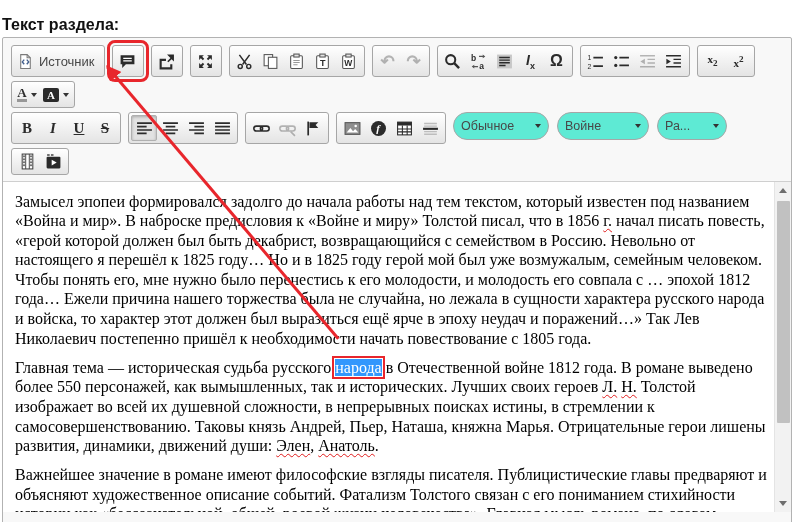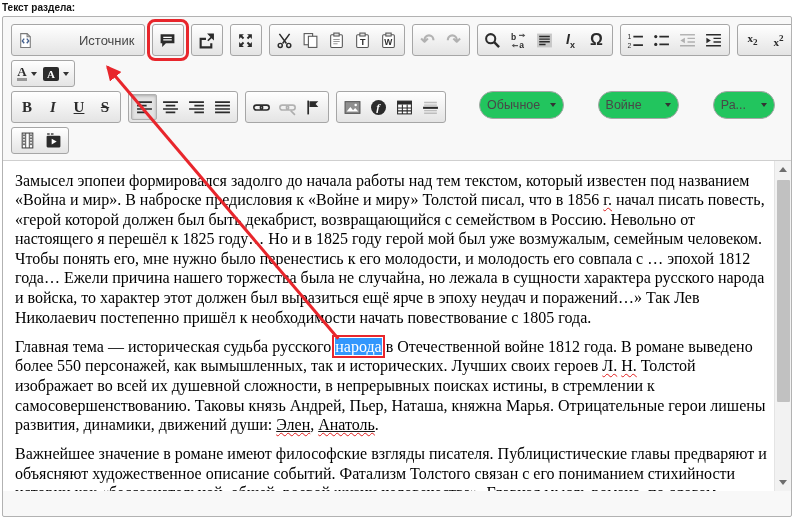--- a/index.html
+++ b/index.html
@@ -1,30 +1,30 @@
 <!DOCTYPE html>
 <html><head>
 <meta charset="utf-8">
 <style>
   * { box-sizing: border-box; margin: 0; padding: 0; }
   html,body { width:795px; height:522px; overflow:hidden; background:#fff;
     font-family:"Liberation Sans", sans-serif; }
-  .section-label { font-size:10px; font-weight:bold; color:#111; padding:2px 0 3px 2px; }
+  .section-label { font-size:16px; font-weight:bold; color:#111; padding:16px 0 3px 2px; }
   .editor { margin-left:2px; width:790px; height:501px; border:1px solid #b2b2b2;
     border-radius:2px; background:#f8f8f8; position:relative; }
   
   .toolbar { height:144px; padding:7px 8px 0 8px; border-bottom:1px solid #cfcfcf; overflow:hidden; }
   .tb-row { display:flex; align-items:flex-start; margin-bottom:4px; }
   .tg { display:inline-flex; align-items:center; height:32px; padding:1px 2px;
     border:1px solid #a6a6a6; border-radius:3px; margin-right:7px;
     background:linear-gradient(#ffffff,#e4e4e4); }
   .tb-row.low .tg { height:27px; }
   .tg.annotated { outline:3px solid #e8262c; outline-offset:2px; }
   .btn { display:inline-flex; align-items:center; justify-content:center;
-    min-width:26px; height:26px; padding:0 3px; cursor:pointer; border-radius:2px; color:#2b2b2b;gap:40px; }
+    min-width:26px; height:26px; padding:0 3px; cursor:pointer; border-radius:2px; color:#2b2b2b; }
   .btn.disabled { opacity:.32; cursor:default; }
   .btn.active { background:#e2e2e2; box-shadow:inset 0 1px 3px rgba(0,0,0,.25);
     border:1px solid #b0b0b0; }
   .btn-label { font-size:13px; color:#474747; padding:0 4px 0 5px; white-space:nowrap; }
   .ic { display:inline-flex; align-items:center; justify-content:center; }
   .ic svg { display:block; }
   .g { font-size:15px; font-weight:bold; color:#2b2b2b; line-height:1; }
   .arr { font-size:17px; font-weight:bold; line-height:1; color:#2b2b2b; }
   .rfmt { font-family:Liberation Sans, sans-serif; font-style:italic; font-weight:bold; font-size:14px; }
   .rfmt sub { font-style:normal; font-size:9px; }
@@ -37,32 +37,32 @@
   .colA { font-family:"Liberation Serif",serif; font-size:13px; font-weight:bold; display:block; line-height:11px; }
   .colbar { display:block; height:3px; background:#979797; margin-top:1px; }
   .bgA { display:inline-block; background:#2b2b2b; color:#fff; font-weight:bold; font-size:11px;
     padding:1px 4px; border-radius:2px; font-family:"Liberation Serif",serif; }
   .dcaret { display:inline-block; width:0; height:0; border-left:3.5px solid transparent;
     border-right:3.5px solid transparent; border-top:4px solid #333; margin-left:4px; }
   .flashic { display:inline-flex; width:15px; height:15px; border-radius:50%; background:#2b2b2b;
     color:#fff; font-family:"Liberation Serif",serif; font-style:italic; font-weight:bold;
     font-size:11px; align-items:center; justify-content:center; }
   .dd { display:inline-flex; align-items:center; justify-content:space-between; height:28px;
-    background:#22c55e; border:1px solid #a6a6a6; border-radius:14px; padding:0 7px;
-    margin-right:8px; cursor:pointer;margin-left:26px; }
+    background:#5eead4; border:1px solid #a6a6a6; border-radius:14px; padding:0 7px;
+    margin-right:8px; cursor:pointer; }
   .dd-label { font-size:12.5px; color:#484848; white-space:nowrap; }
   .dd-format { width:96px; } .dd-font { width:92px; } .dd-size { width:70px; }
   
   .content { position:relative; height:330px; background:#fff; }
   .text { position:absolute; left:0; top:0; right:17px; bottom:0; overflow:hidden;
     padding:0 4px 0 12px; font-family:"Liberation Serif",serif; font-size:16px;
     line-height:19.6px; color:#000; }
   .text p { margin:9.5px 0; }
   .spell { text-decoration:underline wavy #e01b1b; text-decoration-thickness:1px; text-underline-offset:2px; }
-  .u { text-decoration:underline; text-decoration-color:#1a1a1a; }
+  .u { text-decoration-color:#1a1a1a; }
   .selected { background:#3297fd; color:#fff; outline:2px solid #e8262c; outline-offset:1px; }
   
   .scrollbar { position:absolute; top:0; right:0; width:17px; height:330px; background:#f2f2f2;
     border-left:1px solid #e4e4e4; }
   .sb-btn { position:absolute; left:0; width:16px; height:17px; display:flex; align-items:center;
     justify-content:center; cursor:pointer; background:#f2f2f2; }
   .sb-btn.up { top:0; } .sb-btn.down { bottom:0; }
   .tri-up { width:0; height:0; border-left:4px solid transparent; border-right:4px solid transparent;
     border-bottom:5px solid #6e6e6e; }
   .tri-down { width:0; height:0; border-left:4px solid transparent; border-right:4px solid transparent;

